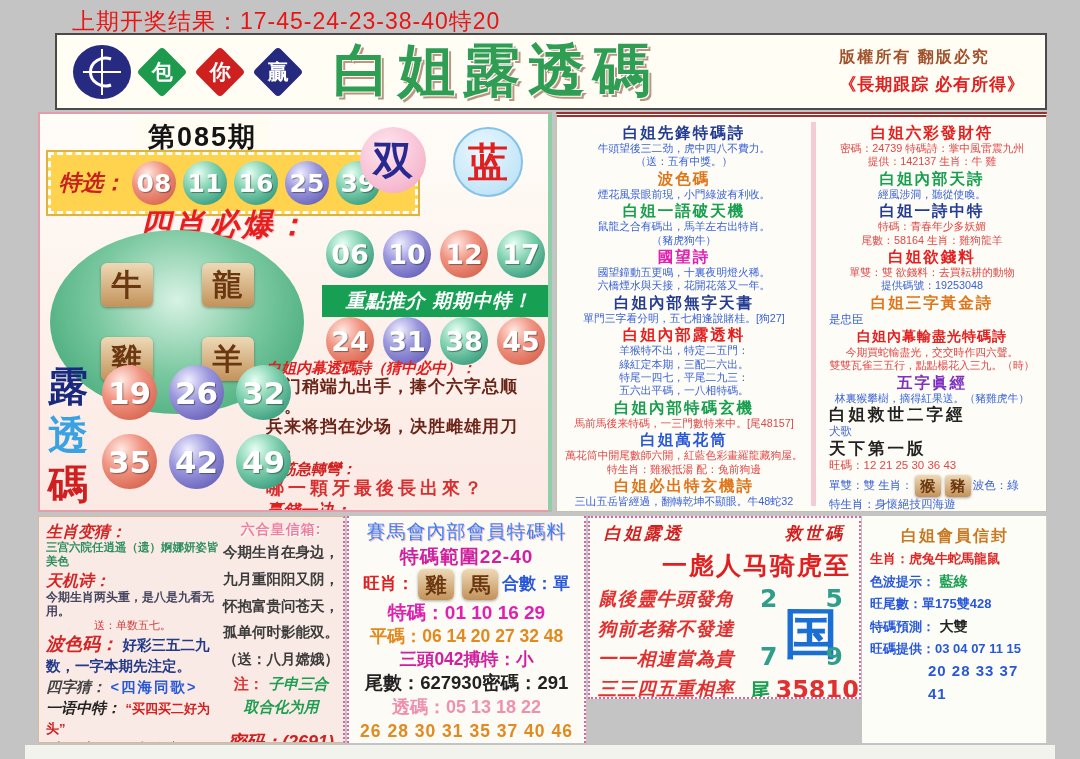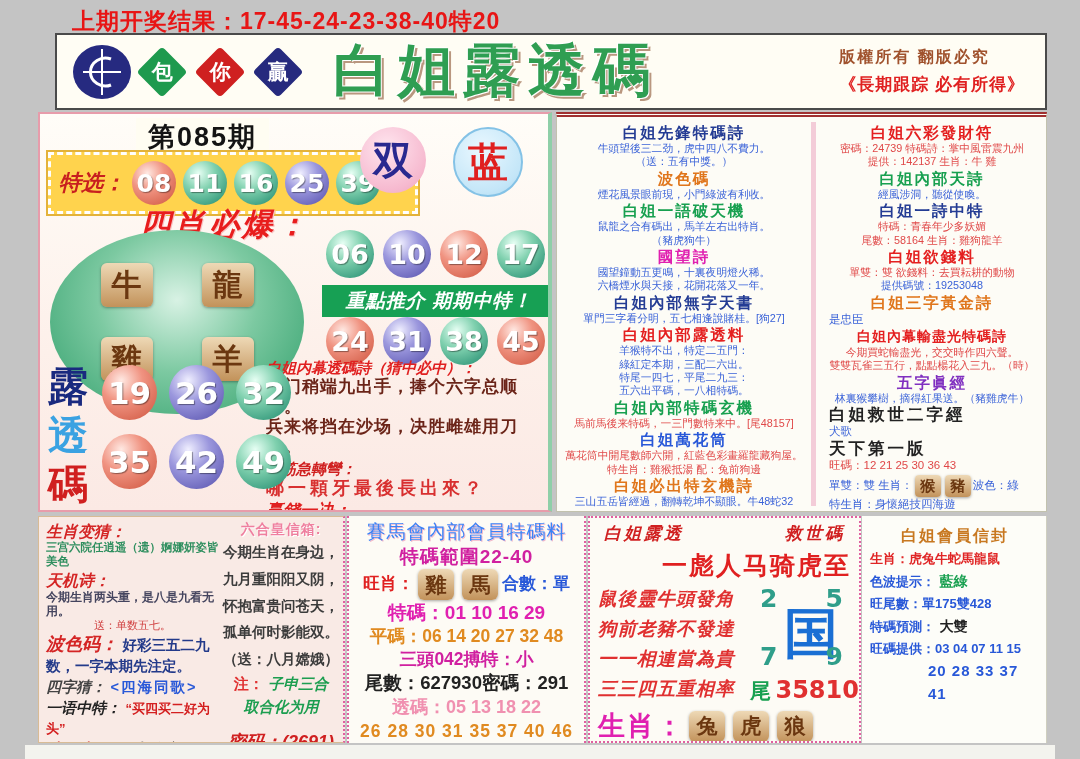--- a/index.html
+++ b/index.html
@@ -2,21 +2,21 @@
 <html><head>
 <meta charset="utf-8">
 <style>
   html,body{margin:0;padding:0}
   body{width:1080px;height:759px;position:relative;overflow:hidden;
        background:#c4c4c4;font-family:"Liberation Sans",sans-serif;}
   .panel{position:absolute;box-sizing:border-box;overflow:hidden}
   .abs{position:absolute}
 
   
-  #prev-result{position:absolute;left:72px;top:6px;font-size:23px;font-weight:bold;
+  #prev-result{position:absolute;left:72px;top:6px;font-size:23px;font-weight:normal;
       color:#e81515;letter-spacing:1px;white-space:nowrap}
 
   
   #banner{left:55px;top:33px;width:992px;height:77px;background:#fffdf4;
       border:2px solid #4a4a4a;display:flex;align-items:center;padding:0 14px}
   #logo{width:62px;height:58px;flex:0 0 auto}
   .diamond{width:36px;height:36px;transform:rotate(45deg);margin:0 11px;
       display:flex;align-items:center;justify-content:center;flex:0 0 auto;border-radius:4px}
   .diamond span{transform:rotate(-45deg);color:#fff;font-weight:bold;font-size:21px}
   .d-green{background:#1e9a4e}.d-red{background:#cf2020}.d-navy{background:#262a7e}
@@ -131,21 +131,21 @@
   #bm-wang{color:#e02020;font-weight:bold;font-size:17px}
   #bm-hesu{color:#2858d8;font-weight:bold;font-size:17px}
   #bm-tema{color:#e020b0;font-weight:bold;font-size:19px}
   #bm-ping{color:#e08a20;font-weight:bold;font-size:17.5px}
   #bm-santou{color:#d020a0;font-weight:bold;font-size:17.5px}
   #bm-wei{color:#222;font-weight:bold;font-size:18.5px}
   #bm-tou{color:#f090b0;font-weight:bold;font-size:18px}
   #bm-tou2{color:#e08a20;font-weight:bold;font-size:17.5px;letter-spacing:1px}
   #bm-footer{color:#18a050;font-weight:bold;font-size:15.5px;margin-top:2px}
 
-  #bs-panel{left:588px;top:516px;width:273px;height:227px;background:#fdfbf5;
+  #bs-panel{left:588px;top:516px;width:273px;height:183px;background:#fdfbf5;
       border:2px dotted #e060a0;padding:4px 8px 9px 8px}
   #bs-titles{display:flex;justify-content:space-between;padding:0 6px}
   .bs-title{color:#d02020;font-weight:bold;font-style:italic;font-size:17px;letter-spacing:3px}
   #bs-big{color:#e02020;font-weight:bold;font-size:25px;text-align:right;letter-spacing:2px;margin:4px 0 2px}
   #bs-body{display:flex}
   #bs-poems{width:152px}
   .bs-poem{color:#e03030;font-weight:bold;font-style:italic;font-size:18.5px;
       line-height:30px;white-space:nowrap;letter-spacing:1px}
   #bs-nums{position:relative;flex:1}
   .bs-n{position:absolute;color:#2f9e8a;font-weight:bold;font-size:25px;font-family:"DejaVu Sans",sans-serif}

